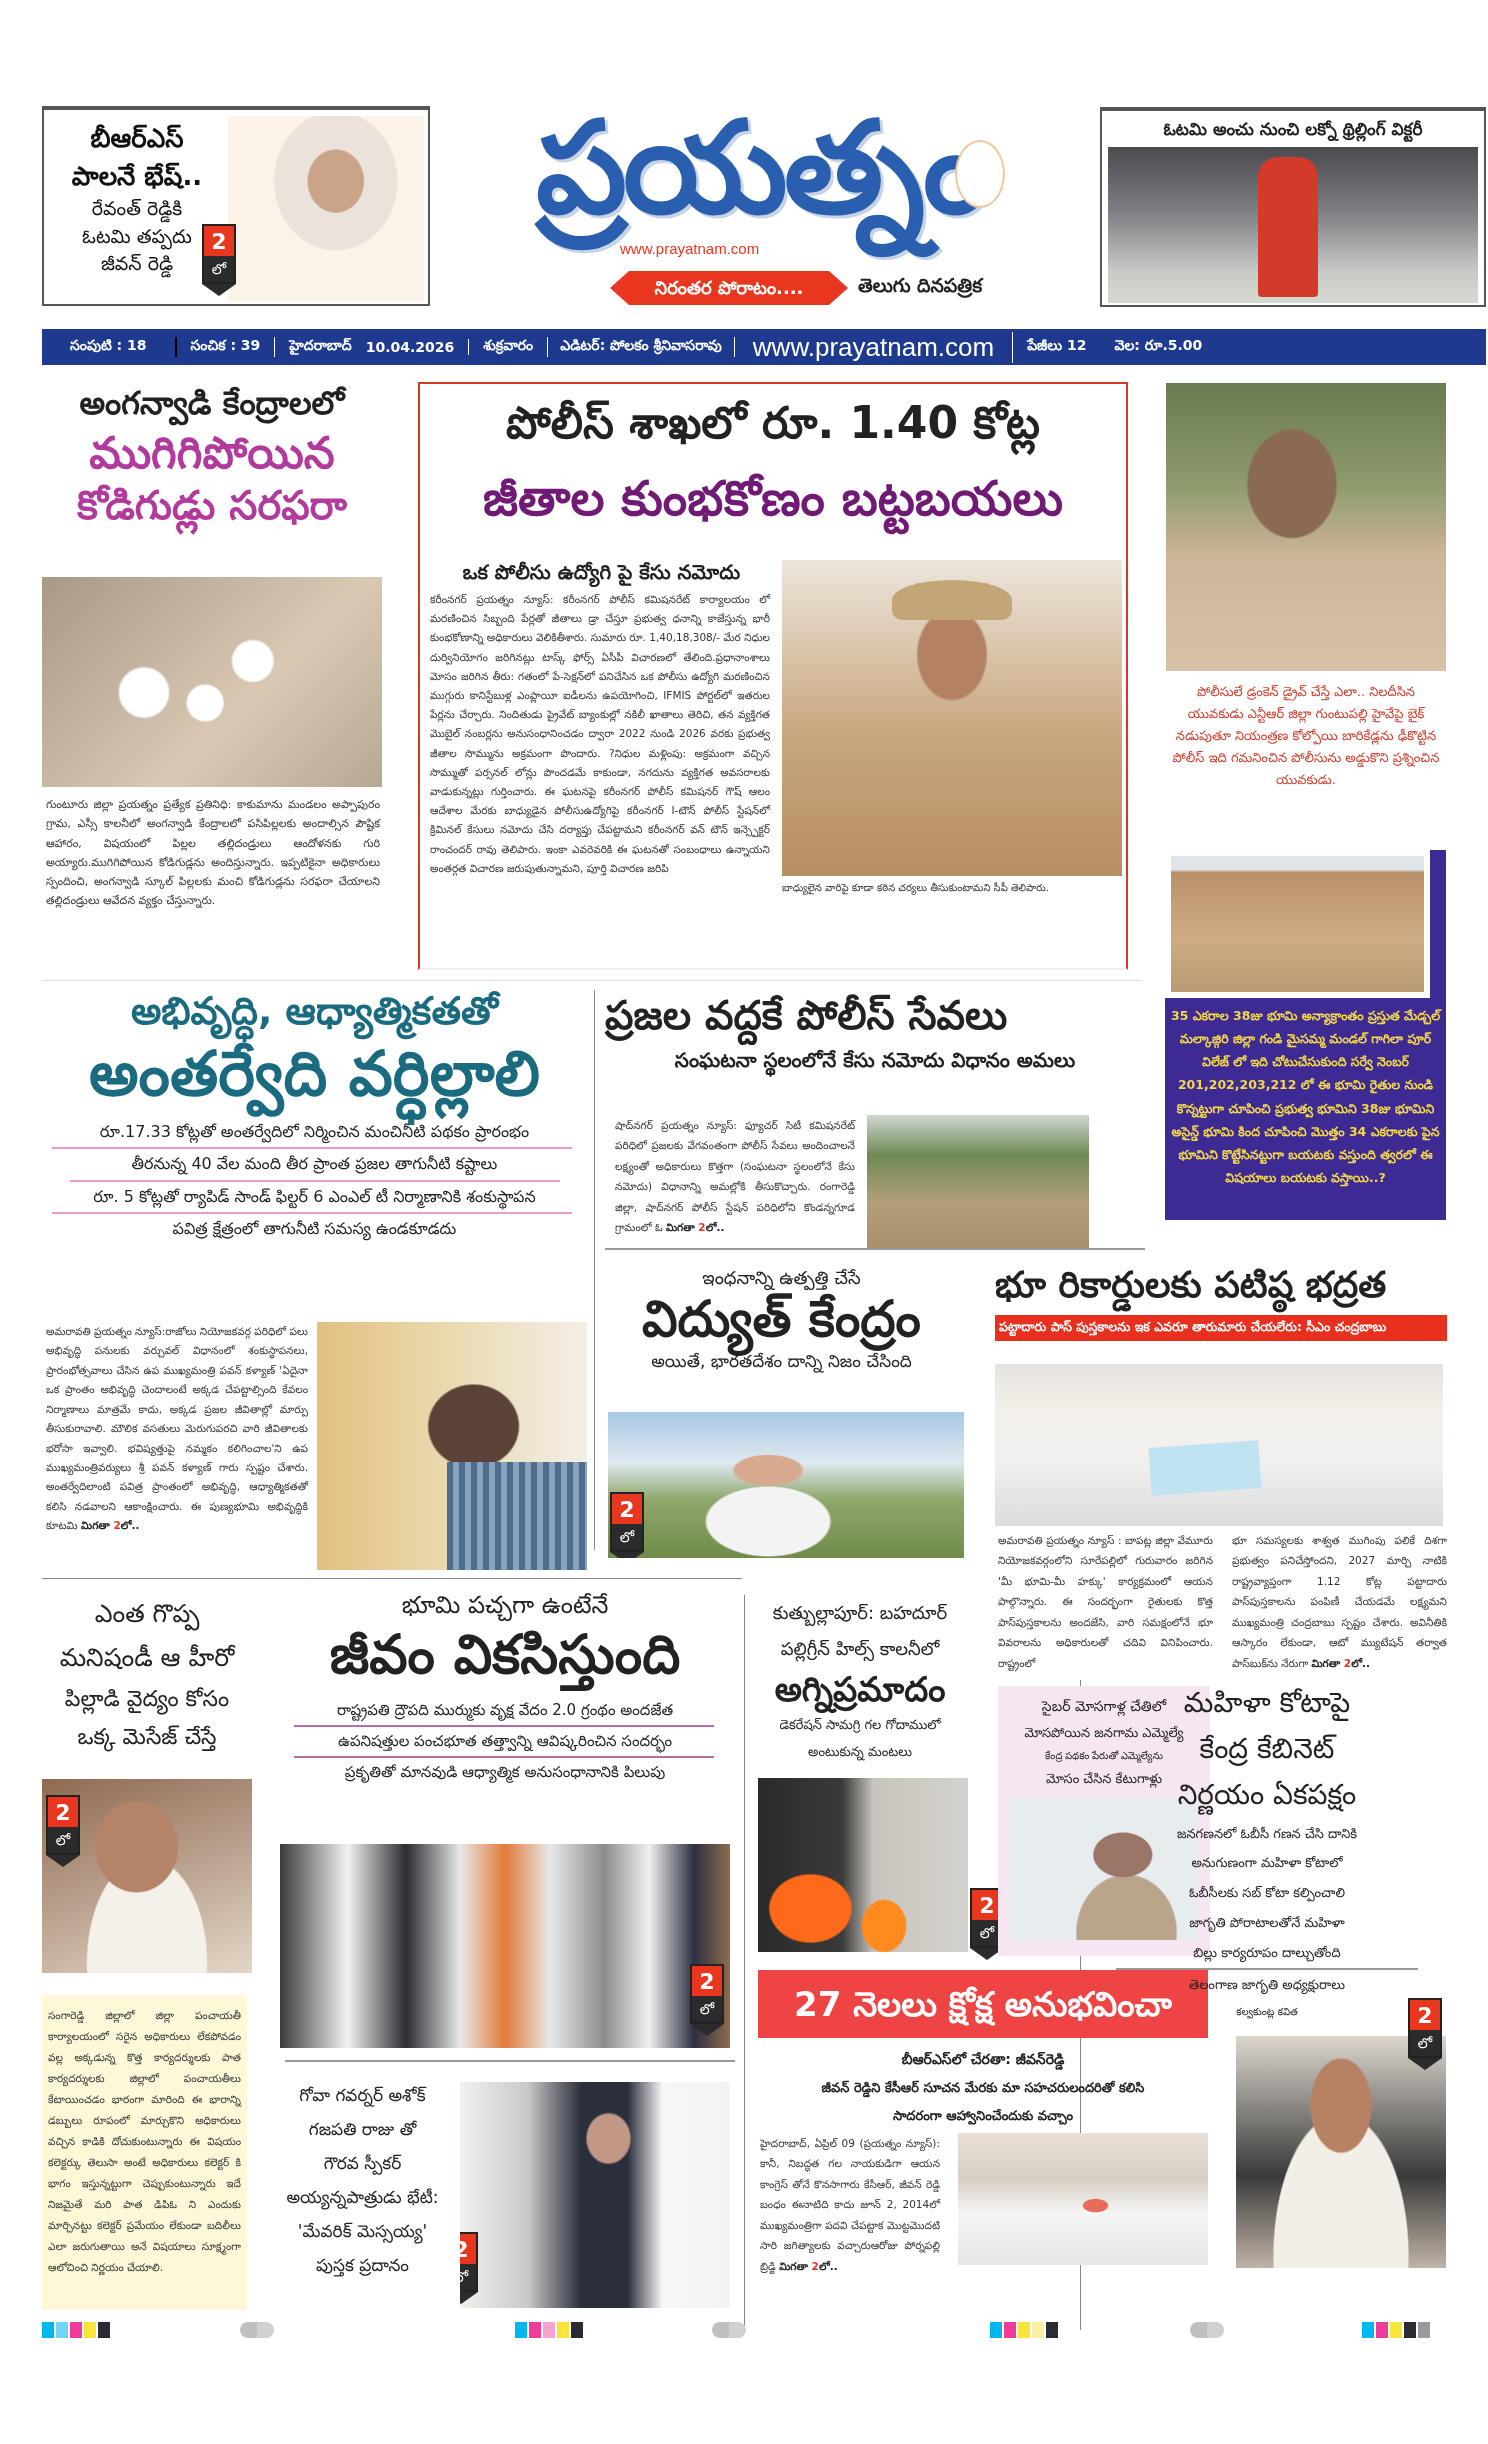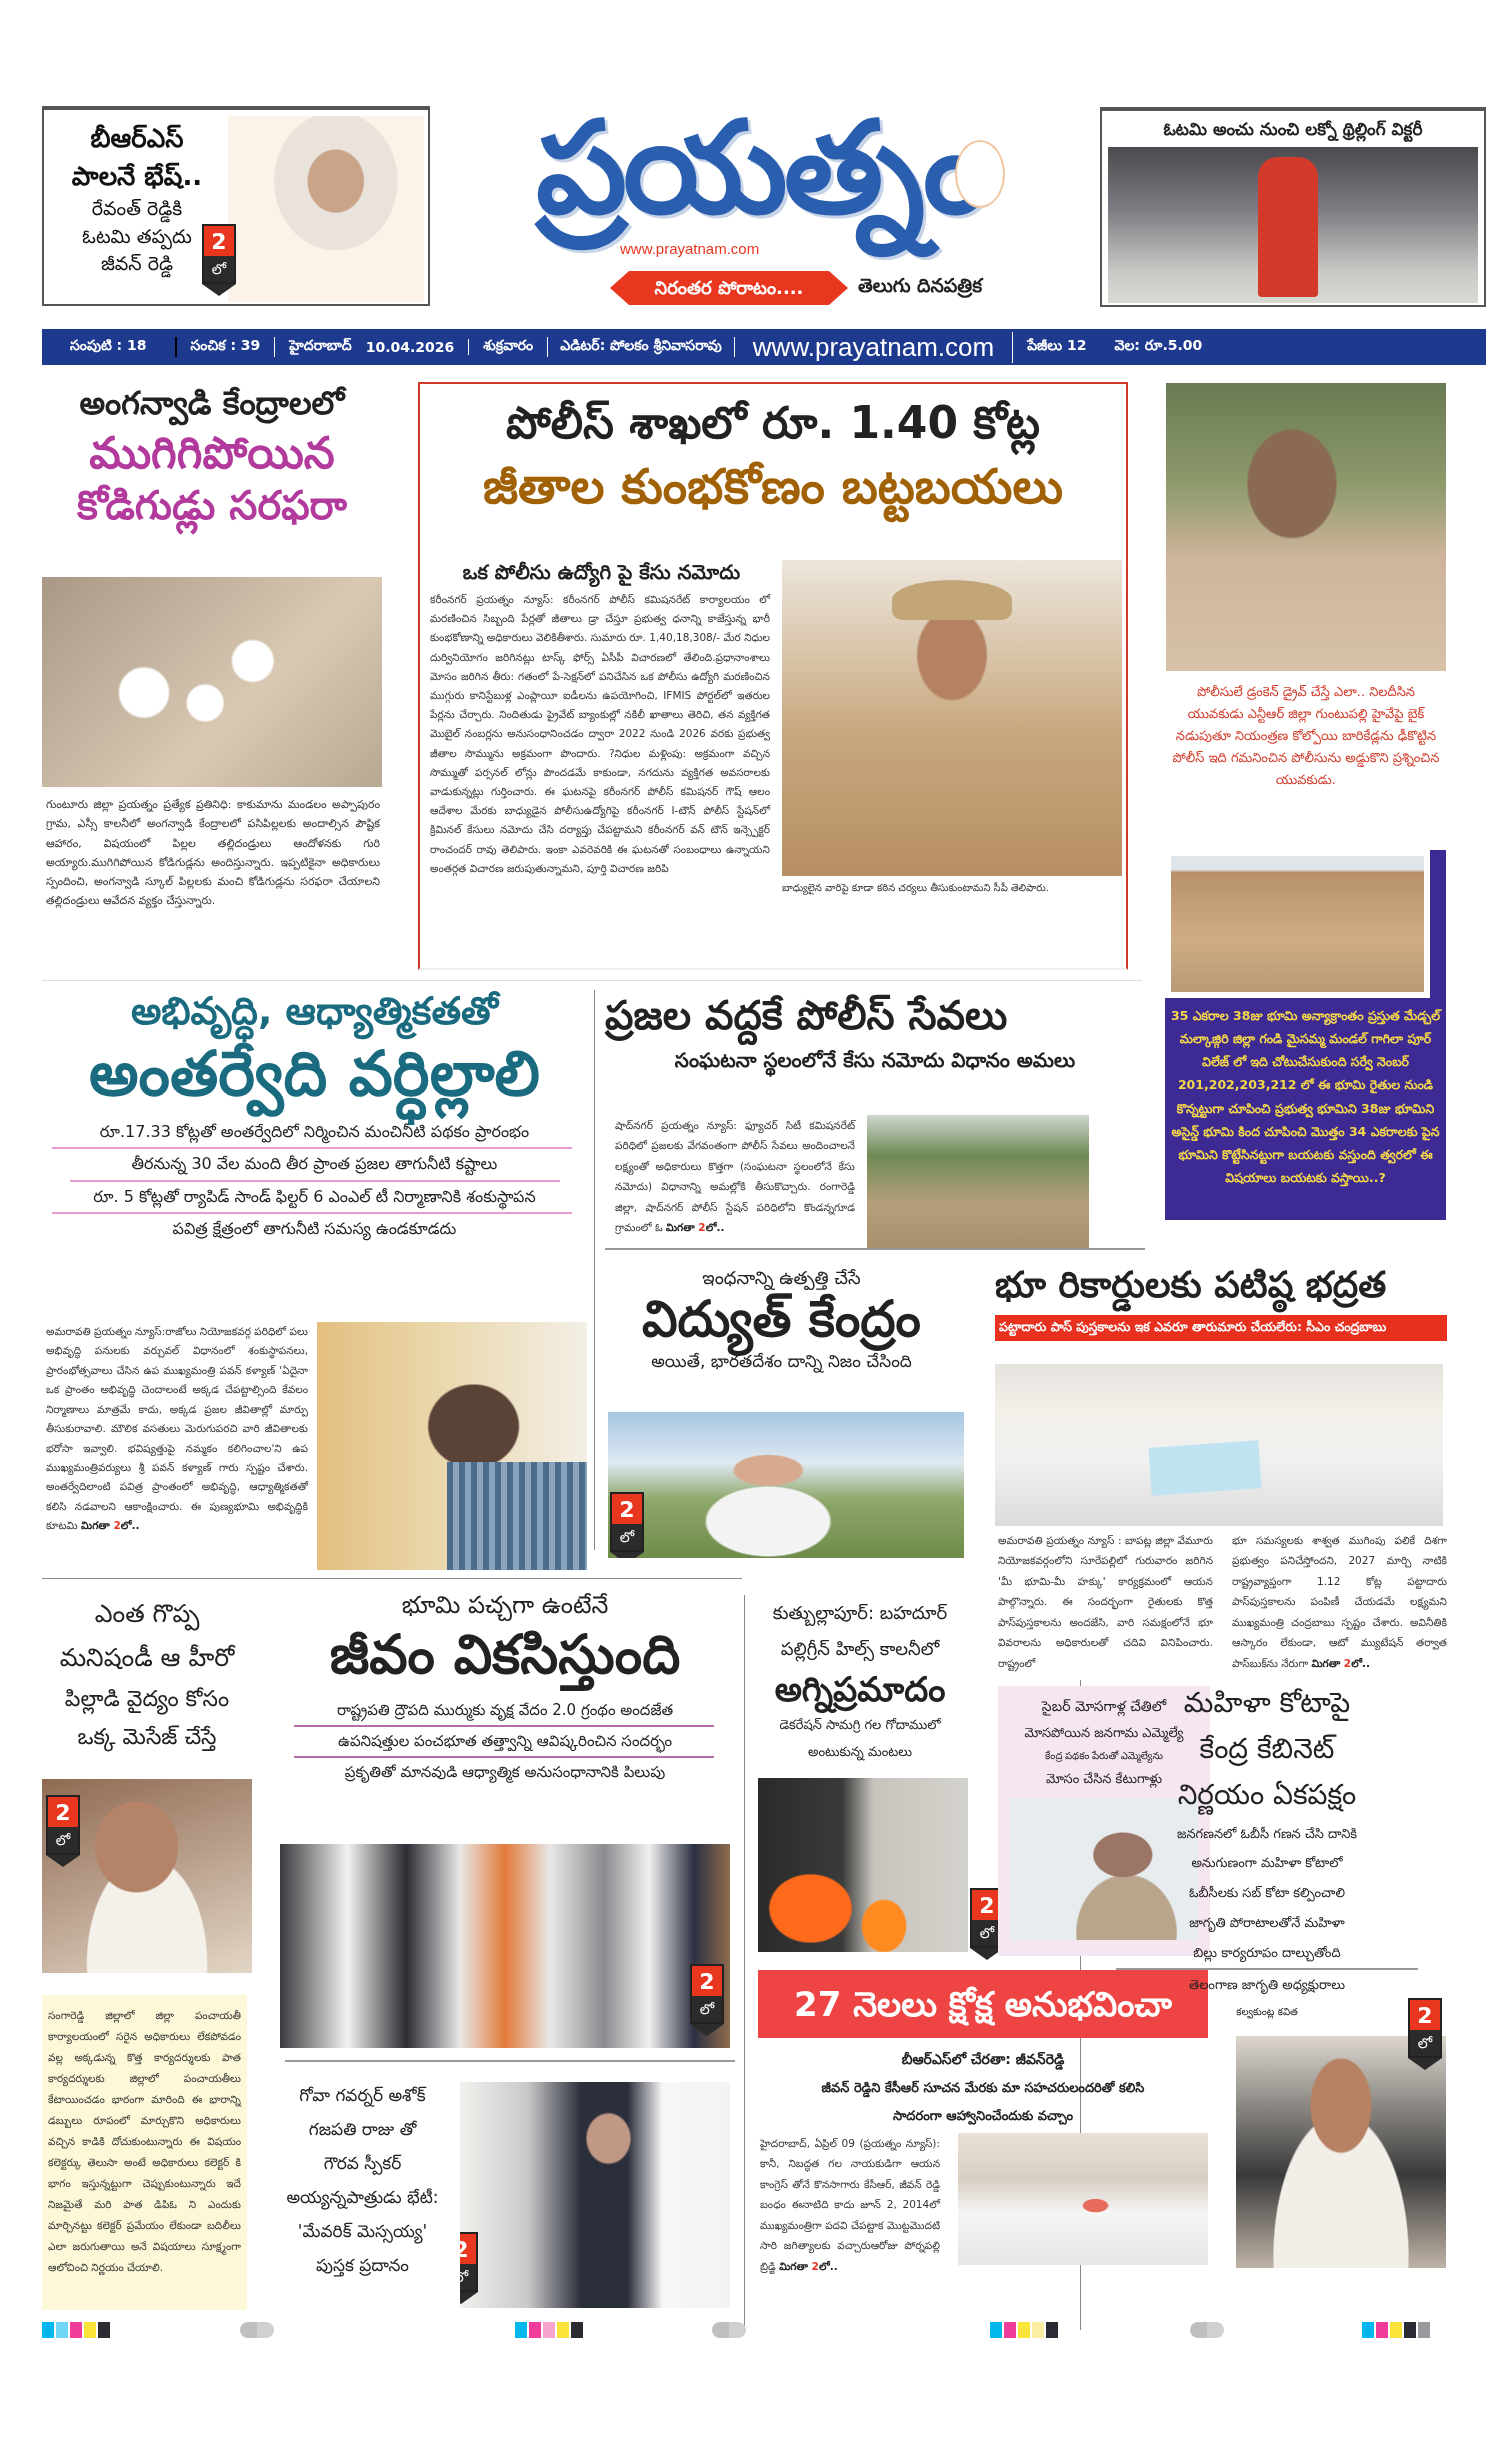--- a/index.html
+++ b/index.html
@@ -68,21 +68,21 @@
 <div class="abs" style="left:42px;top:385px;width:340px;height:585px;">
   <div class="hl" style="font-size:32px;color:#222;">అంగన్వాడి కేంద్రాలలో</div>
   <div class="hl" style="font-size:44px;color:#b23a9c;margin-top:6px;">ముగిగిపోయిన</div>
   <div class="hl" style="font-size:40px;color:#b23a9c;margin-top:4px;">కోడిగుడ్లు సరఫరా</div>
   <div class="img" style="left:0;top:192px;width:340px;height:210px;background:radial-gradient(circle at 30% 55%,#fff 0 9%,transparent 10%),radial-gradient(circle at 48% 60%,#fff 0 8%,transparent 9%),radial-gradient(circle at 62% 40%,#fff 0 8%,transparent 9%),linear-gradient(135deg,#a99885,#d9c9b3 60%,#b7a893);"></div>
   <div class="abs body-text" style="left:4px;top:410px;width:334px;">గుంటూరు జిల్లా ప్రయత్నం ప్రత్యేక ప్రతినిధి: కాకుమాను మండలం అప్పాపురం గ్రామ, ఎస్సీ కాలనీలో అంగన్వాడి కేంద్రాలలో పసిపిల్లలకు అందాల్సిన పౌష్టిక ఆహారం, విషయంలో పిల్లల తల్లిదండ్రులు ఆందోళనకు గురి అయ్యారు.ముగిగిపోయిన కోడిగుడ్లను అందిస్తున్నారు. ఇప్పటికైనా అధికారులు స్పందించి, అంగన్వాడి స్కూల్ పిల్లలకు మంచి కోడిగుడ్లను సరఫరా చేయాలని తల్లిదండ్రులు ఆవేదన వ్యక్తం చేస్తున్నారు.</div>
 </div>
 
 <div class="abs" style="left:418px;top:382px;width:710px;height:588px;border:2px solid #d23a28;border-bottom-color:#eee;">
   <div class="hl" style="font-size:44px;color:#222;margin-top:14px;">పోలీస్ శాఖలో రూ. 1.40 కోట్ల</div>
-  <div class="hl" style="font-size:48px;color:#a16207;margin-top:10px;">జీతాల కుంభకోణం బట్టబయలు</div>
+  <div class="hl" style="font-size:48px;color:#701a75;margin-top:22px;">జీతాల కుంభకోణం బట్టబయలు</div>
   <div class="abs" style="left:14px;top:176px;width:335px;font-size:20px;font-weight:bold;text-align:center;">ఒక పోలీసు ఉద్యోగి పై కేసు నమోదు</div>
   <div class="abs body-text" style="left:10px;top:206px;width:340px;font-size:10.5px;line-height:1.83;">కరీంనగర్ ప్రయత్నం న్యూస్: కరీంనగర్ పోలీస్ కమిషనరేట్ కార్యాలయం లో మరణించిన సిబ్బంది పేర్లతో జీతాలు డ్రా చేస్తూ ప్రభుత్వ ధనాన్ని కాజేస్తున్న భారీ కుంభకోణాన్ని అధికారులు వెలికితీశారు. సుమారు రూ. 1,40,18,308/- మేర నిధుల దుర్వినియోగం జరిగినట్లు టాస్క్ ఫోర్స్ ఏసీపీ విచారణలో తేలింది.ప్రధానాంశాలు మోసం జరిగిన తీరు: గతంలో పే-సెక్షన్‌లో పనిచేసిన ఒక పోలీసు ఉద్యోగి మరణించిన ముగ్గురు కానిస్టేబుళ్ల ఎంప్లాయీ ఐడీలను ఉపయోగించి, IFMIS పోర్టల్‌లో ఇతరుల పేర్లను చేర్చారు. నిందితుడు ప్రైవేట్ బ్యాంకుల్లో నకిలీ ఖాతాలు తెరిచి, తన వ్యక్తిగత మొబైల్ నంబర్లను అనుసంధానించడం ద్వారా 2022 నుండి 2026 వరకు ప్రభుత్వ జీతాల సొమ్మును అక్రమంగా పొందారు. ?నిధుల మళ్లింపు: అక్రమంగా వచ్చిన సొమ్ముతో పర్సనల్ లోన్లు పొందడమే కాకుండా, నగదును వ్యక్తిగత అవసరాలకు వాడుకున్నట్లు గుర్తించారు. ఈ ఘటనపై కరీంనగర్ పోలీస్ కమిషనర్ గౌష్ ఆలం ఆదేశాల మేరకు బాధ్యుడైన పోలీసుఉద్యోగిపై కరీంనగర్ I-టౌన్ పోలీస్ స్టేషన్‌లో క్రిమినల్ కేసులు నమోదు చేసి దర్యాప్తు చేపట్టామని కరీంనగర్ వన్ టౌన్ ఇన్స్పెక్టర్ రాంచందర్ రావు తెలిపారు. ఇంకా ఎవరెవరికి ఈ ఘటనతో సంబంధాలు ఉన్నాయని అంతర్గత విచారణ జరుపుతున్నామని, పూర్తి విచారణ జరిపి</div>
   <div class="img" style="left:362px;top:176px;width:340px;height:316px;background:radial-gradient(ellipse at 50% 30%,#b48263 0 14%,transparent 15%),linear-gradient(180deg,#ece6dc 0,#c8a77e 55%,#b68f62 100%);">
     <div class="abs" style="left:110px;top:20px;width:120px;height:40px;background:#c3a678;border-radius:50% 50% 10px 10px;"></div>
   </div>
   <div class="abs" style="left:362px;top:498px;width:340px;font-size:10px;color:#333;">బాధ్యులైన వారిపై కూడా కఠిన చర్యలు తీసుకుంటామని సీపీ తెలిపారు.</div>
 </div>
 
 <div class="abs" style="left:1166px;top:383px;width:280px;height:458px;">
   <div class="img" style="left:0;top:0;width:280px;height:288px;background:radial-gradient(ellipse at 45% 35%,#8a6a55 0 20%,transparent 21%),linear-gradient(180deg,#6a7a52 0,#8d9a6c 35%,#cdb49a 60%,#d7c2a7 100%);"></div>
@@ -94,21 +94,21 @@
   <div style="color:#f5d84a;font-size:12.5px;font-weight:bold;line-height:1.85;text-align:center;margin-top:6px;">35 ఎకరాల 38జు భూమి అన్యాక్రాంతం ప్రస్తుత మేడ్చల్ మల్కాజ్గిరి జిల్లా గండి మైసమ్మ మండల్ గాగిలా పూర్ విలేజ్ లో ఇది చోటుచేసుకుంది సర్వే నెంబర్ 201,202,203,212 లో ఈ భూమి రైతుల నుండి కొన్నట్టుగా చూపించి ప్రభుత్వ భూమిని 38జు భూమిని అసైన్డ్ భూమి కింద చూపించి మొత్తం 34 ఎకరాలకు పైన భూమిని కొట్టేసినట్టుగా బయటకు వస్తుంది త్వరలో ఈ విషయాలు బయటకు వస్తాయి..?</div>
 </div>
 
 <div class="rule" style="left:42px;top:980px;width:1100px;height:1px;background:#ddd;"></div>
 
 <div class="abs" style="left:42px;top:990px;width:545px;height:560px;">
   <div class="hl" style="font-size:38px;color:#1b6b80;">అభివృద్ధి, ఆధ్యాత్మికతతో</div>
   <div class="hl" style="font-size:62px;color:#1b6b80;margin-top:4px;">అంతర్వేది వర్ధిల్లాలి</div>
   <div class="hl" style="font-size:16px;font-weight:normal;color:#222;margin-top:14px;">రూ.17.33 కోట్లతో అంతర్వేదిలో నిర్మించిన మంచినీటి పథకం ప్రారంభం</div>
   <div class="pinkrule" style="position:relative;margin:6px 0 6px 10px;width:520px;"></div>
-  <div class="hl" style="font-size:16px;font-weight:normal;color:#222;">తీరనున్న 30 వేల మంది తీర ప్రాంత ప్రజల తాగునీటి కష్టాలు</div>
+  <div class="hl" style="font-size:16px;font-weight:normal;color:#222;">తీరనున్న 40 వేల మంది తీర ప్రాంత ప్రజల తాగునీటి కష్టాలు</div>
   <div class="pinkrule" style="position:relative;margin:6px 0 6px 28px;width:490px;"></div>
   <div class="hl" style="font-size:16px;font-weight:normal;color:#222;">రూ. 5 కోట్లతో ర్యాపిడ్ సాండ్ ఫిల్టర్ 6 ఎంఎల్ టీ నిర్మాణానికి శంకుస్థాపన</div>
   <div class="pinkrule" style="position:relative;margin:6px 0 6px 10px;width:520px;"></div>
   <div class="hl" style="font-size:16px;font-weight:normal;color:#222;">పవిత్ర క్షేత్రంలో తాగునీటి సమస్య ఉండకూడదు</div>
   <div class="abs body-text" style="left:4px;top:332px;width:262px;font-size:10.5px;line-height:1.85;">
     <span>అమరావతి ప్రయత్నం న్యూస్:రాజోలు నియోజకవర్గ పరిధిలో పలు అభివృద్ధి పనులకు వర్చువల్ విధానంలో శంకుస్థాపనలు, ప్రారంభోత్సవాలు చేసిన ఉప ముఖ్యమంత్రి పవన్ కళ్యాణ్ 'ఏదైనా ఒక ప్రాంతం అభివృద్ధి చెందాలంటే అక్కడ చేపట్టాల్సింది కేవలం నిర్మాణాలు మాత్రమే కాదు, అక్కడ ప్రజల జీవితాల్లో మార్పు తీసుకురావాలి. మౌలిక వసతులు మెరుగుపరచి వారి జీవితాలకు భరోసా ఇవ్వాలి. భవిష్యత్తుపై నమ్మకం కలిగించాల'ని ఉప ముఖ్యమంత్రివర్యులు శ్రీ పవన్ కళ్యాణ్ గారు స్పష్టం చేశారు. అంతర్వేదిలాంటి పవిత్ర ప్రాంతంలో అభివృద్ధి, ఆధ్యాత్మికతతో కలిసి నడవాలని ఆకాంక్షించారు. ఈ పుణ్యభూమి అభివృద్ధికి కూటమి</span>
     <span class="more"> <span>మిగతా</span> <span class="two">2</span><span>లో..</span></span>
   </div>
   <div class="img" style="left:275px;top:332px;width:270px;height:248px;background:radial-gradient(ellipse at 58% 42%,#5a4236 0 20%,transparent 21%),linear-gradient(90deg,#e3bf80 0,#e9d5a7 40%,#f3efe6 100%);">
     <div class="abs" style="left:130px;top:140px;width:140px;height:110px;background:repeating-linear-gradient(90deg,#4d6b8c 0 6px,#8aa3bd 6px 12px);"></div>

